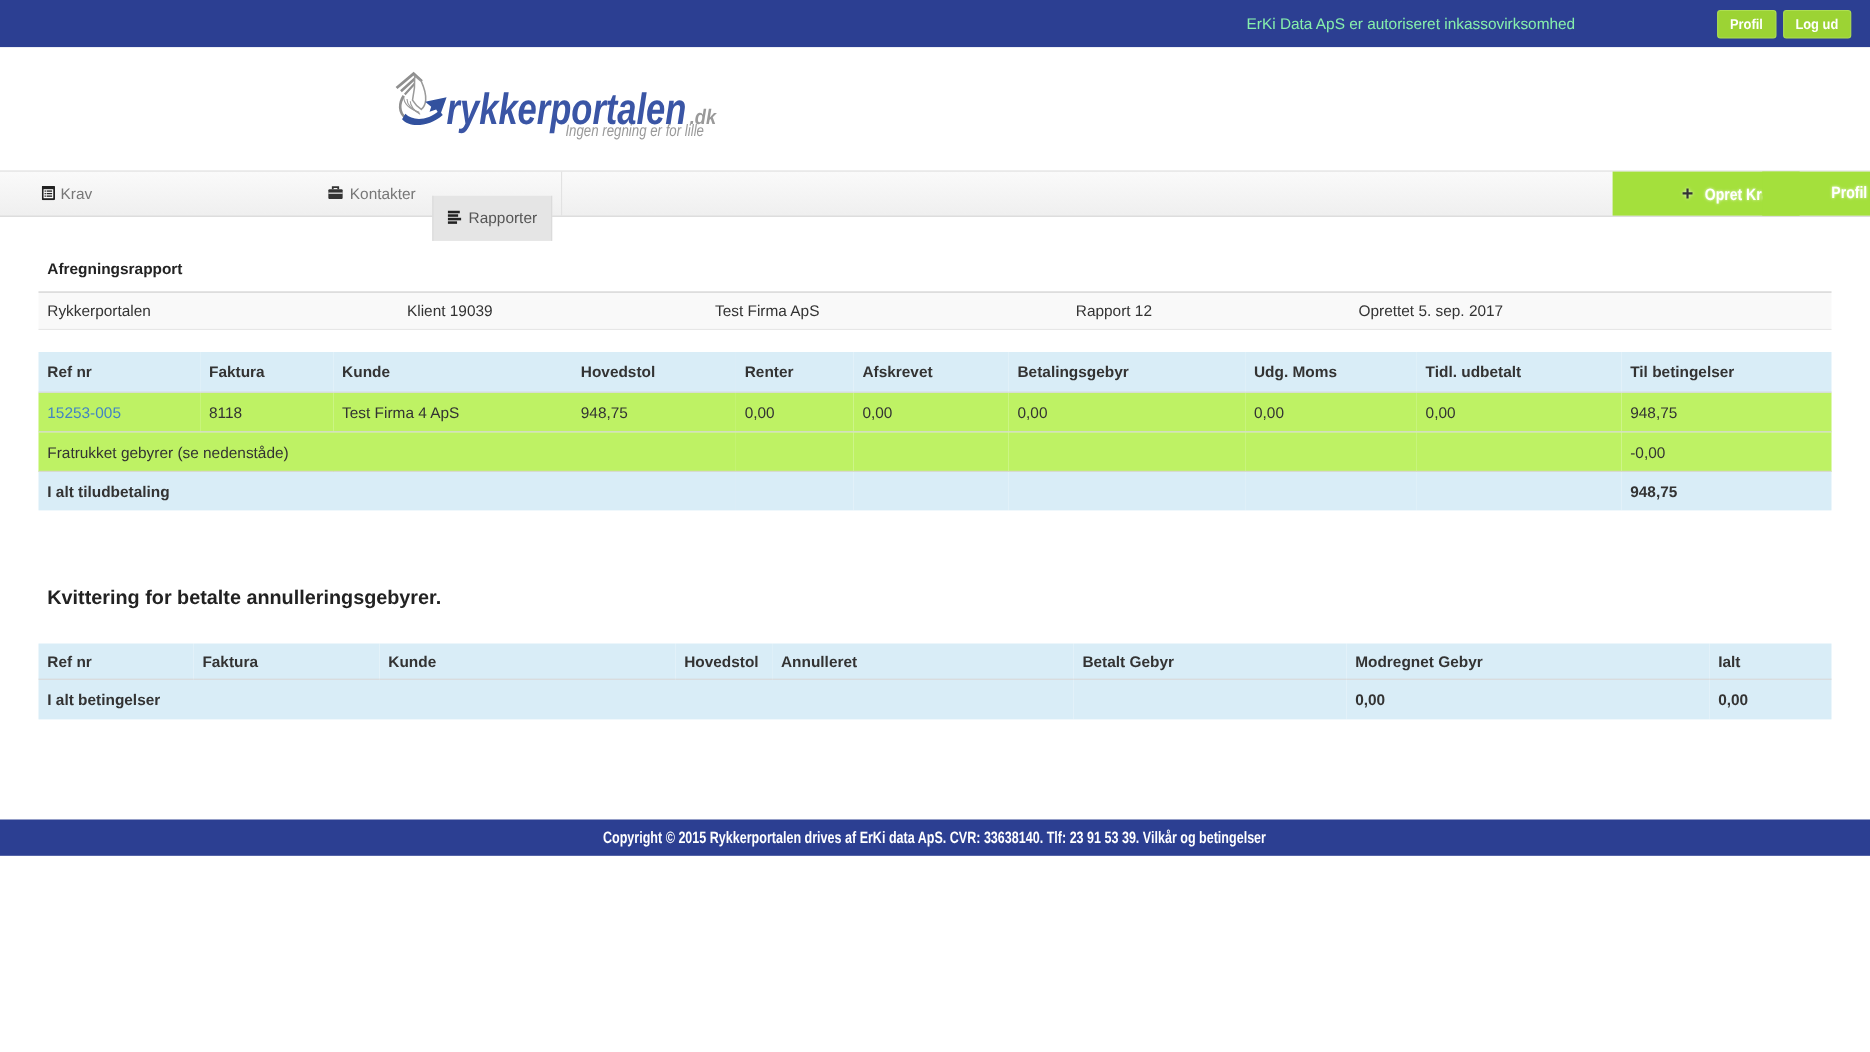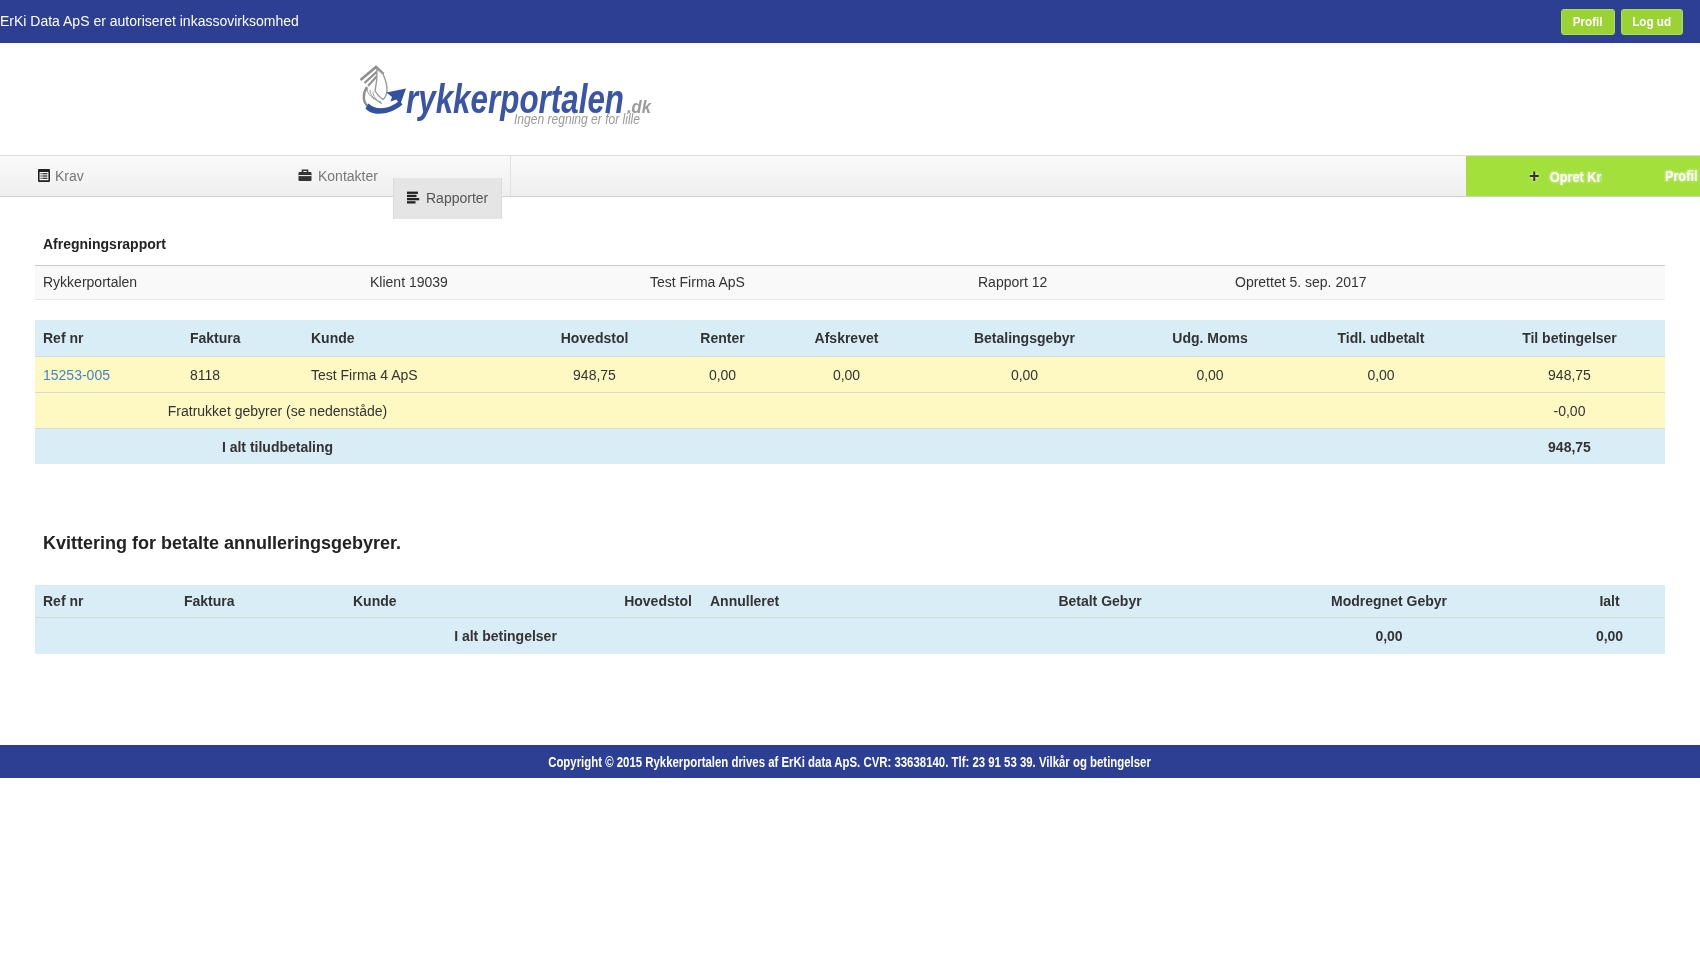--- a/index.html
+++ b/index.html
@@ -1,21 +1,21 @@
 <!DOCTYPE html>
 <html><head>
 <meta charset="utf-8">
 <style>
 * { margin:0; padding:0; box-sizing:content-box; }
 html,body { width:1700px; height:956px; background:#fff; font-family:"Liberation Sans", sans-serif; }
 body { position:relative; overflow:hidden; }
 
 
 .topbar { position:absolute; left:0; top:0; width:1700px; height:43px; background:#2c3f92; }
-.topmsg { position:absolute; left:0; top:0; width:1432px; height:43px; line-height:43px; text-align:left; color:#ffffff; font-size:14px; }
+.topmsg { position:absolute; left:0; top:0; width:1432px; height:43px; line-height:43px; text-align:right; color:#86efac; font-size:14px; }
 .tbtn { position:absolute; top:9px; height:24px; line-height:24px; background:#9cd334; border:1px solid #aede52; border-radius:3px; color:#fff; font-weight:bold; font-size:13px; text-align:center; }
 .tbtn span { display:inline-block; transform:scaleX(0.9); }
 
 
 .header { position:absolute; left:0; top:43px; width:1700px; height:112px; background:#fff; }
 .logo { position:absolute; left:355px; top:17px; width:310px; height:75px; }
 
 
 .nav { position:absolute; left:0; top:155px; width:1700px; height:40px; background:linear-gradient(#fafafa,#efefef); border-top:1px solid #dcdcdc; border-bottom:1px solid #cfcfcf; }
 .navseam { position:absolute; left:510px; top:0; width:1px; height:40px; background:#e2e2e2; }
@@ -32,23 +32,23 @@
 
 .content { position:absolute; left:35px; top:197px; width:1630px; }
 h1.hd { font-size:14px; font-weight:bold; color:#222; margin:37px 0 0 8px; line-height:21px; }
 .inforow { position:relative; margin-top:10px; height:33px; background:#f9f9f9; border-top:1px solid #cbcbcb; border-bottom:1px solid #e7e7e7; font-size:14px; color:#333; }
 .inforow span { position:absolute; top:0; line-height:33px; }
 
 table { border-collapse:collapse; table-layout:fixed; width:1630px; font-size:14px; color:#333; }
 th { padding:8px; line-height:20px; white-space:nowrap; }
 td { padding:7.5px 8px; line-height:20px; white-space:nowrap; }
 th { text-align:left; font-weight:bold; }
-.num { text-align:center;margin-top:24px; }
+.num { text-align:left;margin-top:24px; }
 .bl { background:#d9edf7; }
-.lav { background:#fef9c3; }
+.lav { background:#bef264; }
 tr.sep td, tr.sep th { border-top:1px solid #d8d8d8; }
 .t1 { margin-top:20px; }
 a.ref { color:#4384c4; text-decoration:none; }
 
 h2.hd2 { font-size:18px; font-weight:bold; color:#222; margin:69px 0 0 8px; line-height:21px; }
 .t2 { margin-top:31px; font-size:14px; }
 .t2 th { padding:6px 8px; font-size:14px; }
 .t2 td { padding:8px; }
 
 

